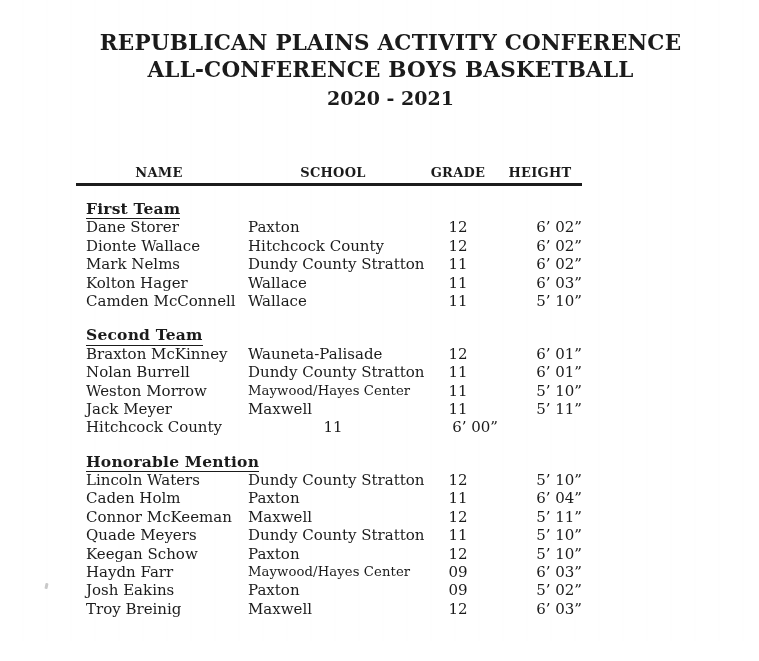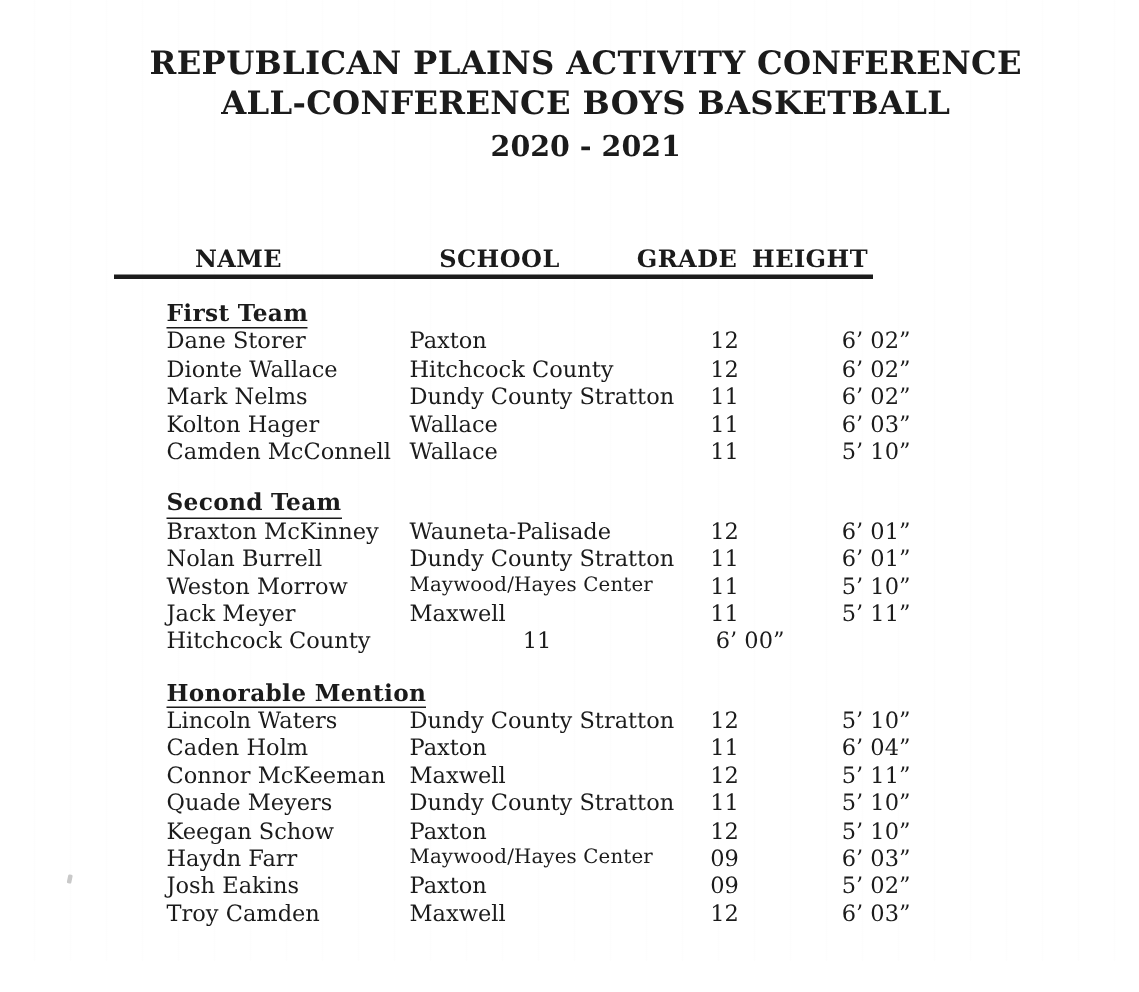--- a/index.html
+++ b/index.html
@@ -55,37 +55,37 @@
     position: absolute;
     top: 163px;
     left: 86px;
     width: 496px;
     font-size: 15px;
   }
   .header-row {
     display: grid;
     grid-template-columns: 162px 170px 80px 84px;
     font-weight: bold;
-    font-size: 16px;
+    font-size: 13px;
     line-height: 19px;
   }
   .header-cell { text-align: center; letter-spacing: 0.3px; }
   .header-cell.name-h { padding-right: 16px; }
   .header-rule {
     position: relative;
     left: -10px;
     width: 506px;
     height: 3px;
     background: #1c1c1c;
     margin-top: 1px;
   }
 
   .table-body { margin-top: 14px; }
 
-  .team-section { margin-top: 0; margin-left: 25px; }
+  .team-section { margin-top: 0; }
   .team-section + .team-section { margin-top: 16px; }
 
   .section-heading-row { line-height: 18.4px; height: 18.4px; }
   .section-heading {
     display: inline-block;
     font-weight: bold;
     font-size: 15.5px;
     border-bottom: 1.6px solid #1b1b1b;
     padding-bottom: 0px;
     letter-spacing: 0.2px;
@@ -268,21 +268,21 @@
   </div>
 
   <div class="player-row">
     <span class="cell-name">Josh Eakins</span>
     <span class="cell-school">Paxton</span>
     <span class="cell-grade">09</span>
     <span class="cell-height">5’ 02”</span>
   </div>
 
   <div class="player-row">
-    <span class="cell-name">Troy Camden</span>
+    <span class="cell-name">Troy Breinig</span>
     <span class="cell-school">Maxwell</span>
     <span class="cell-grade">12</span>
     <span class="cell-height">6’ 03”</span>
   </div>
 </div>
   </div>
 </div>
   </div>
 
   <div class="scan-speck"></div>

